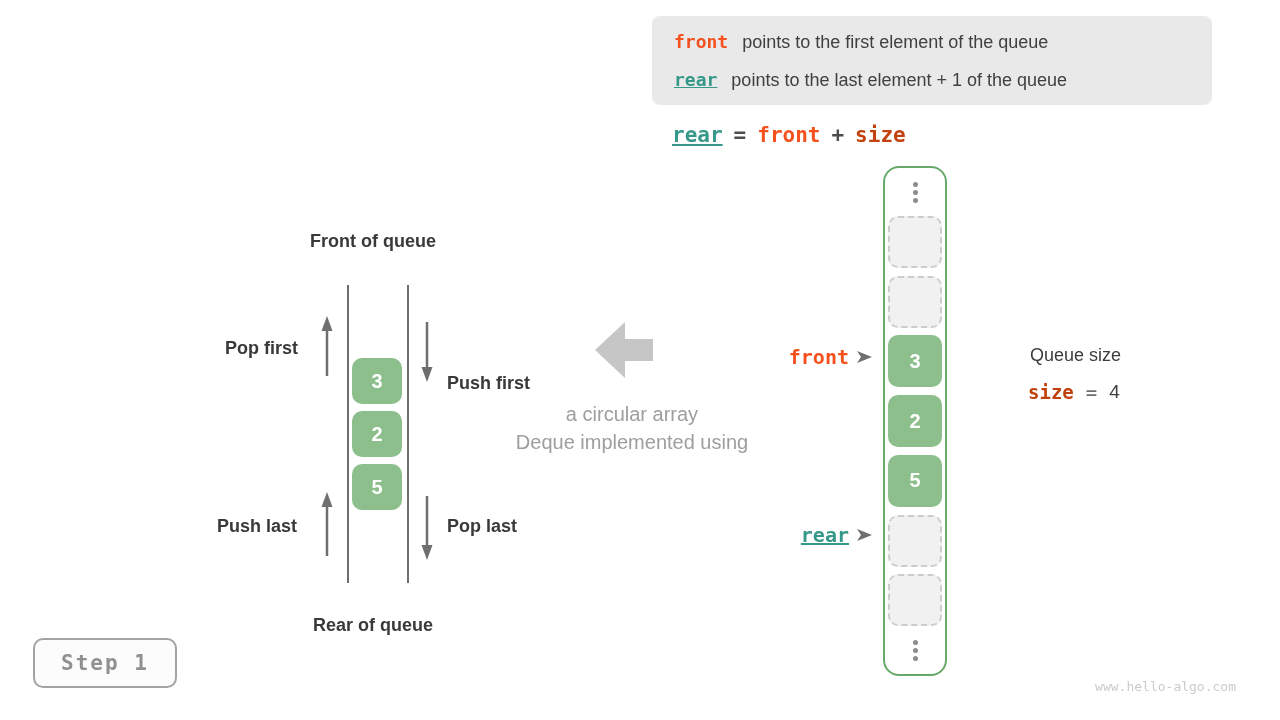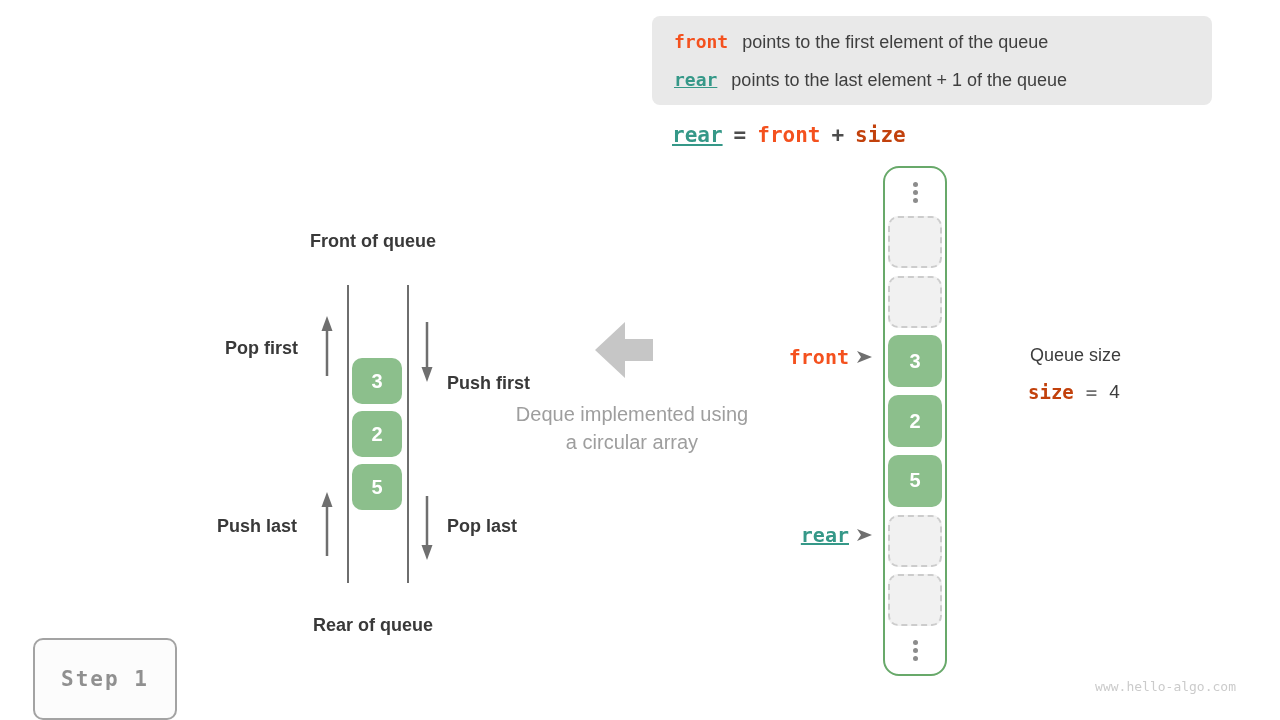--- a/index.html
+++ b/index.html
@@ -72,21 +72,21 @@
 
   
   .qsize-title{position:absolute;left:1030px;top:345px;font-size:18px;color:#3d3d3d;}
   .qsize-line{position:absolute;left:1028px;top:381px;display:flex;align-items:center;
     gap:12px;font-size:19px;color:#3d3d3d;}
   .qsize-line .code{font-size:19px;}
   .qsize-eq{color:#6f6f6f;font-family:"DejaVu Sans Mono",monospace;}
 
   
   .step-badge{
-    position:absolute;left:33px;top:638px;padding:27px 26px;
+    position:absolute;left:33px;top:638px;padding:11px 26px;
     border:2px solid #a3a3a3;border-radius:10px;background:#fcfcfc;
     font-family:"DejaVu Sans Mono",monospace;font-weight:bold;
     font-size:21px;color:#909090;letter-spacing:2px;
   }
 
   
   .watermark{
     position:absolute;right:44px;top:679px;font-family:"DejaVu Sans Mono",monospace;
     font-size:13px;color:#cbcbcb;
   }
@@ -147,22 +147,22 @@
     <polygon points="7,66 1.5,51 12.5,51" fill="#6f6f6f"></polygon>
   </svg>
   <div class="lbl-bold" style="left:447px;top:516px;">Pop last</div>
 
   <div class="lbl-bold center" style="left:253px;top:615px;width:240px;">Rear of queue</div>
 
   <svg class="block-arrow" width="58" height="56">
     <polygon points="0,28 30,0 30,17 58,17 58,39 30,39 30,56" fill="#c6c6c6"></polygon>
   </svg>
   <div class="caption">
+    <div>a circular array</div>
     <div>Deque implemented using</div>
-    <div>a circular array</div>
   </div>
 
   <div class="pointer" style="left:712px;top:345px;">
     <span class="code c-front">front</span>
     <svg class="ptr-head" width="15" height="14">
       <polygon points="0,1 15,7 0,13 4,7" fill="#6f6f6f"></polygon>
     </svg>
   </div>
   <div class="pointer" style="left:712px;top:523px;">
     <span class="code c-rear">rear</span>

